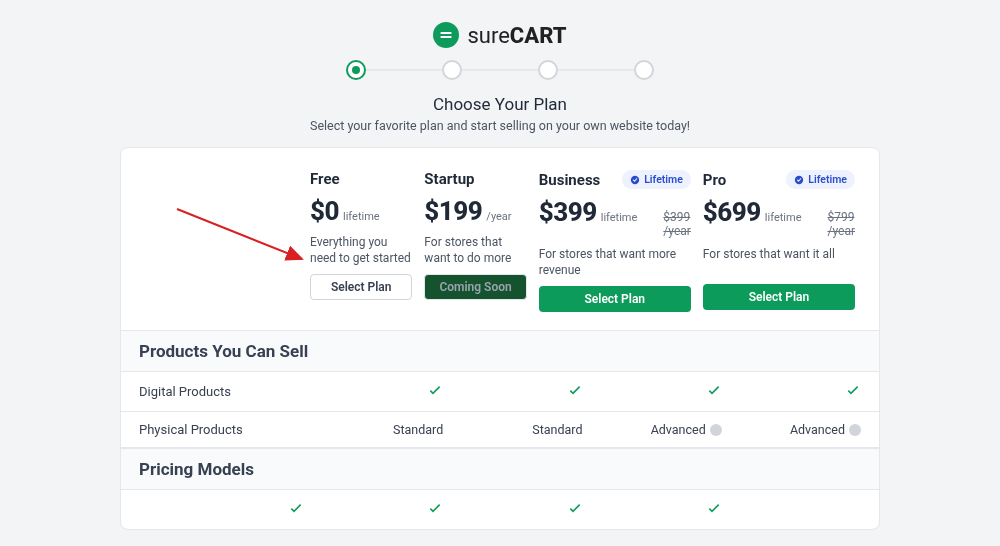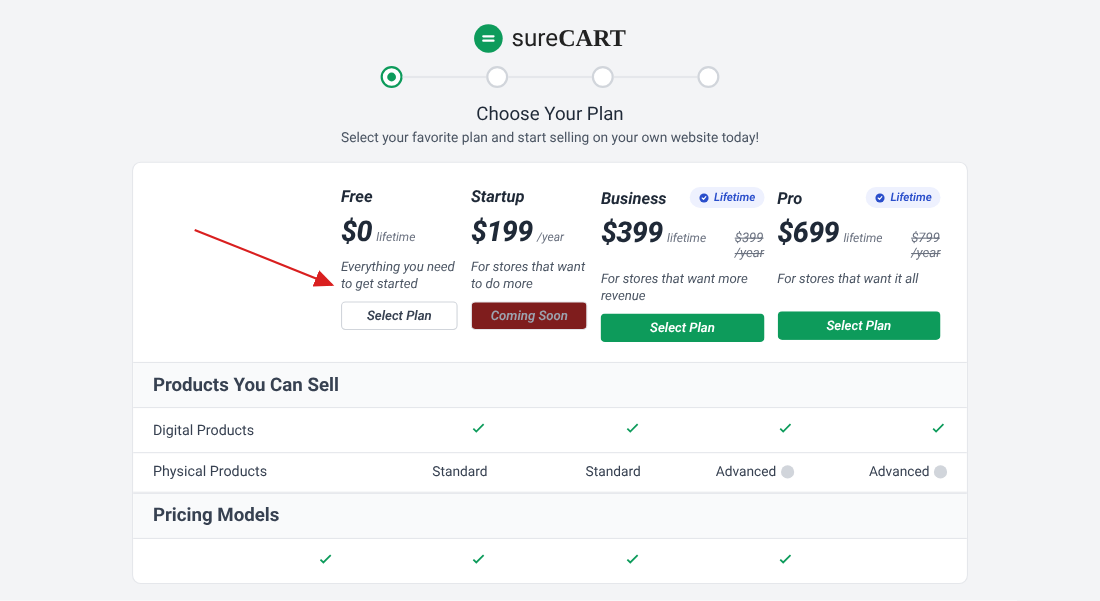--- a/index.html
+++ b/index.html
@@ -43,21 +43,21 @@
     gap:8px;
     margin-bottom:12px;
     margin-top:4px;
   }
   .logo-mark{
     width:26px;height:26px;border-radius:50%;background:var(--green);
     display:flex;align-items:center;justify-content:center;
     color:#fff;font-weight:700;
   }
   .logo-text{font-size:22px;font-weight:400;color:#222;}
-  .logo-text b{font-weight:800;font-family:Liberation Serif, serif;}
+  .logo-text b{font-weight:800;}
 
   
   .stepper{
     display:flex;align-items:center;justify-content:center;margin:10px 0 14px;
   }
   .step-dot{
     width:20px;height:20px;border-radius:50%;background:#fff;border:2px solid #d1d5db;
     display:flex;align-items:center;justify-content:center;
   }
   .step-dot.active{border-color:var(--green);}
@@ -75,21 +75,20 @@
     background:var(--card);border:1px solid var(--border);border-radius:8px;
     overflow:hidden;
   }
 
   
   .plans{
     display:grid;
     grid-template-columns:165px repeat(4,1fr);
     padding:22px 18px 18px;
     gap:0;
-    font-style:italic;
   }
   .plan-col{position:relative;padding:0 6px;}
   .plan-title-row{display:flex;align-items:center;justify-content:space-between;}
   .plan-name{font-size:15px;font-weight:700;}
   .badge{
     display:inline-flex;align-items:center;gap:4px;
     background:var(--badge);color:var(--badge-text);
     font-size:10.5px;font-weight:600;padding:3px 8px;border-radius:10px;
   }
   .badge svg{width:10px;height:10px;}
@@ -98,21 +97,21 @@
   .per{font-size:11px;color:#6b7280;}
   .strike{margin-left:22px;font-size:12px;color:#6b7280;text-decoration:line-through;}
   .desc{font-size:12px;color:#4b5563;margin-top:8px;min-height:30px;line-height:1.35;}
   .btn-row{margin-top:8px;}
   .btn{
     display:flex;align-items:center;justify-content:center;
     width:100%;height:26px;border-radius:4px;font-size:12px;font-weight:600;
     cursor:pointer;border:1px solid transparent;
   }
   .btn-outline{background:#fff;border-color:#d1d5db;color:#374151;}
-  .btn-disabled{background:#7f1d1d;border-color:#e5e7eb;color:#9ca3af;cursor:default;text-align:right;}
+  .btn-disabled{background:#14532d;border-color:#e5e7eb;color:#9ca3af;cursor:default;text-align:right;}
   .btn-primary{background:var(--green);color:#fff;}
 
   
   .section-header{
     background:var(--row-alt);border-top:1px solid var(--border);border-bottom:1px solid var(--border);
     padding:10px 18px;font-size:17px;font-weight:700;color:#374151;
   }
   .frow{
     display:grid;grid-template-columns:165px repeat(4,1fr);
     padding:10px 18px;font-size:13px;border-bottom:1px solid var(--border);

